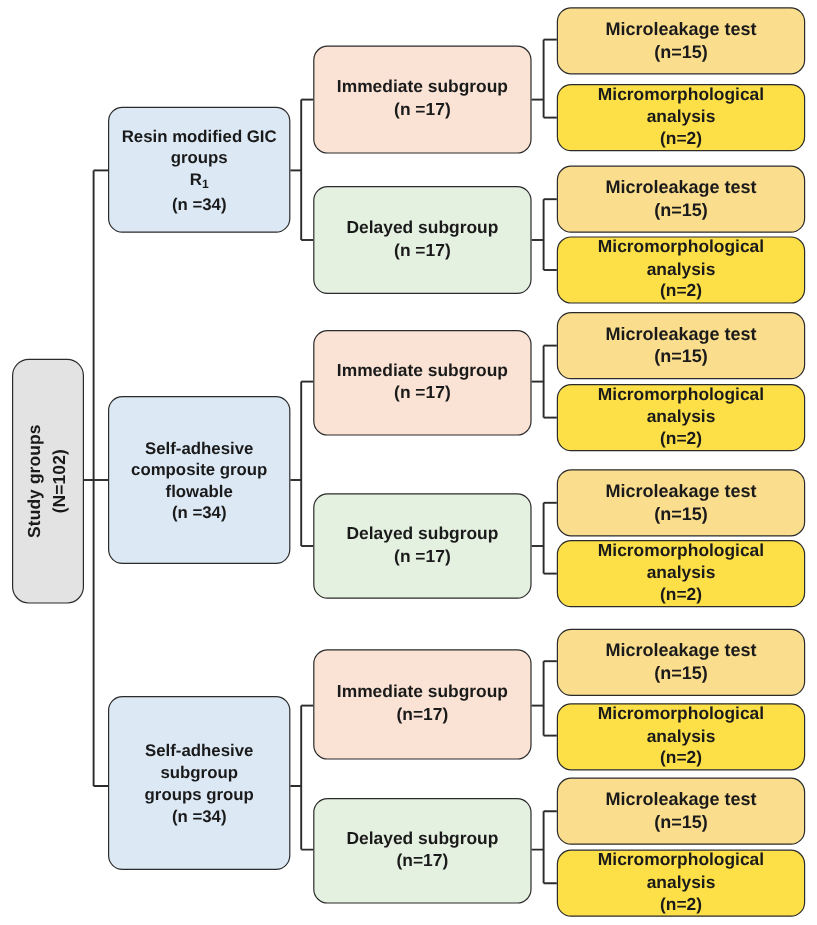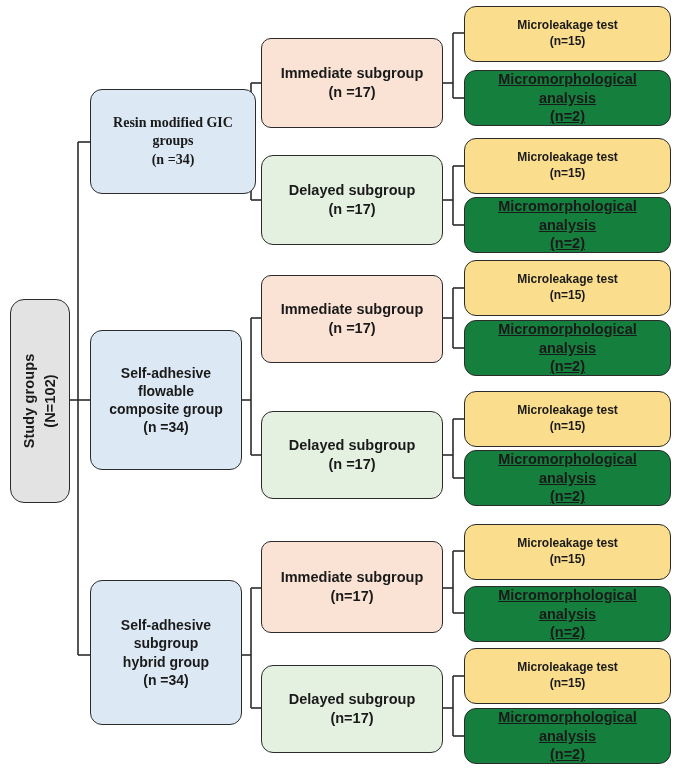--- a/index.html
+++ b/index.html
@@ -61,41 +61,39 @@
     background: #dce9f5;
     font-size: 14px;
     font-weight: 600;
     padding: 4px 6px;
   }
   .node-imm {
     background: #fae3d5;
     font-size: 14.5px;
     font-weight: 600;
     padding: 4px 6px;
-    border-radius: 10px;
   }
   .node-del {
     background: #e4f0e0;
     font-size: 14.5px;
     font-weight: 600;
     padding: 4px 17px;
     align-items: flex-end;
   }
   .node-leak {
     background: #fadd8d;
-    font-size: 12px;
+    font-size: 15px;
     font-weight: 600;
     padding: 3px 6px;
   }
   .node-morph {
-    background: #15803d;
+    background: #fde047;
     font-size: 14.5px;
     font-weight: 600;
     padding: 3px 4px;
-    text-decoration: underline;
   }
   .node sub { font-size: 0.72em; vertical-align: -0.28em; }
 </style>
 </head>
 <body>
 
 <div id="canvas">
 
   <svg class="connectors" viewBox="0 0 681 771">
     <g fill="none" stroke="#2b2b2b" stroke-width="1.6">
@@ -154,37 +152,38 @@
     </g>
   </svg>
 
   <div class="node node-root" style="left:10px; top:299px; width:60px; height:204px;">
     <div class="rot">
       <span class="ln">Study groups</span>
       <span class="ln">(N=102)</span>
     </div>
   </div>
 
-  <div class="node node-group" style="left:90px; top:89px; width:166px; height:105px;font-family:Liberation Serif, serif;">
+  <div class="node node-group" style="left:90px; top:89px; width:152px; height:105px;">
     <span class="ln">Resin modified GIC</span>
     <span class="ln">groups</span>
+    <span class="ln"><span>R</span><sub>1</sub></span>
     <span class="ln">(n =34)</span>
   </div>
 
   <div class="node node-group" style="left:90px; top:330px; width:152px; height:140px;">
     <span class="ln">Self-adhesive</span>
+    <span class="ln">composite group</span>
     <span class="ln">flowable</span>
-    <span class="ln">composite group</span>
     <span class="ln">(n =34)</span>
   </div>
 
   <div class="node node-group" style="left:90px; top:580px; width:152px; height:145px;">
     <span class="ln">Self-adhesive</span>
     <span class="ln">subgroup</span>
-    <span class="ln">hybrid group</span>
+    <span class="ln">groups group</span>
     <span class="ln">(n =34)</span>
   </div>
 
   <div class="node node-imm" style="left:261px; top:38px; width:182px; height:90px;">
     <span class="ln">Immediate subgroup</span>
     <span class="ln">(n =17)</span>
   </div>
   <div class="node node-del" style="left:261px; top:155px; width:182px; height:90px;">
     <span class="ln">Delayed subgroup</span>
     <span class="ln">(n =17)</span>

